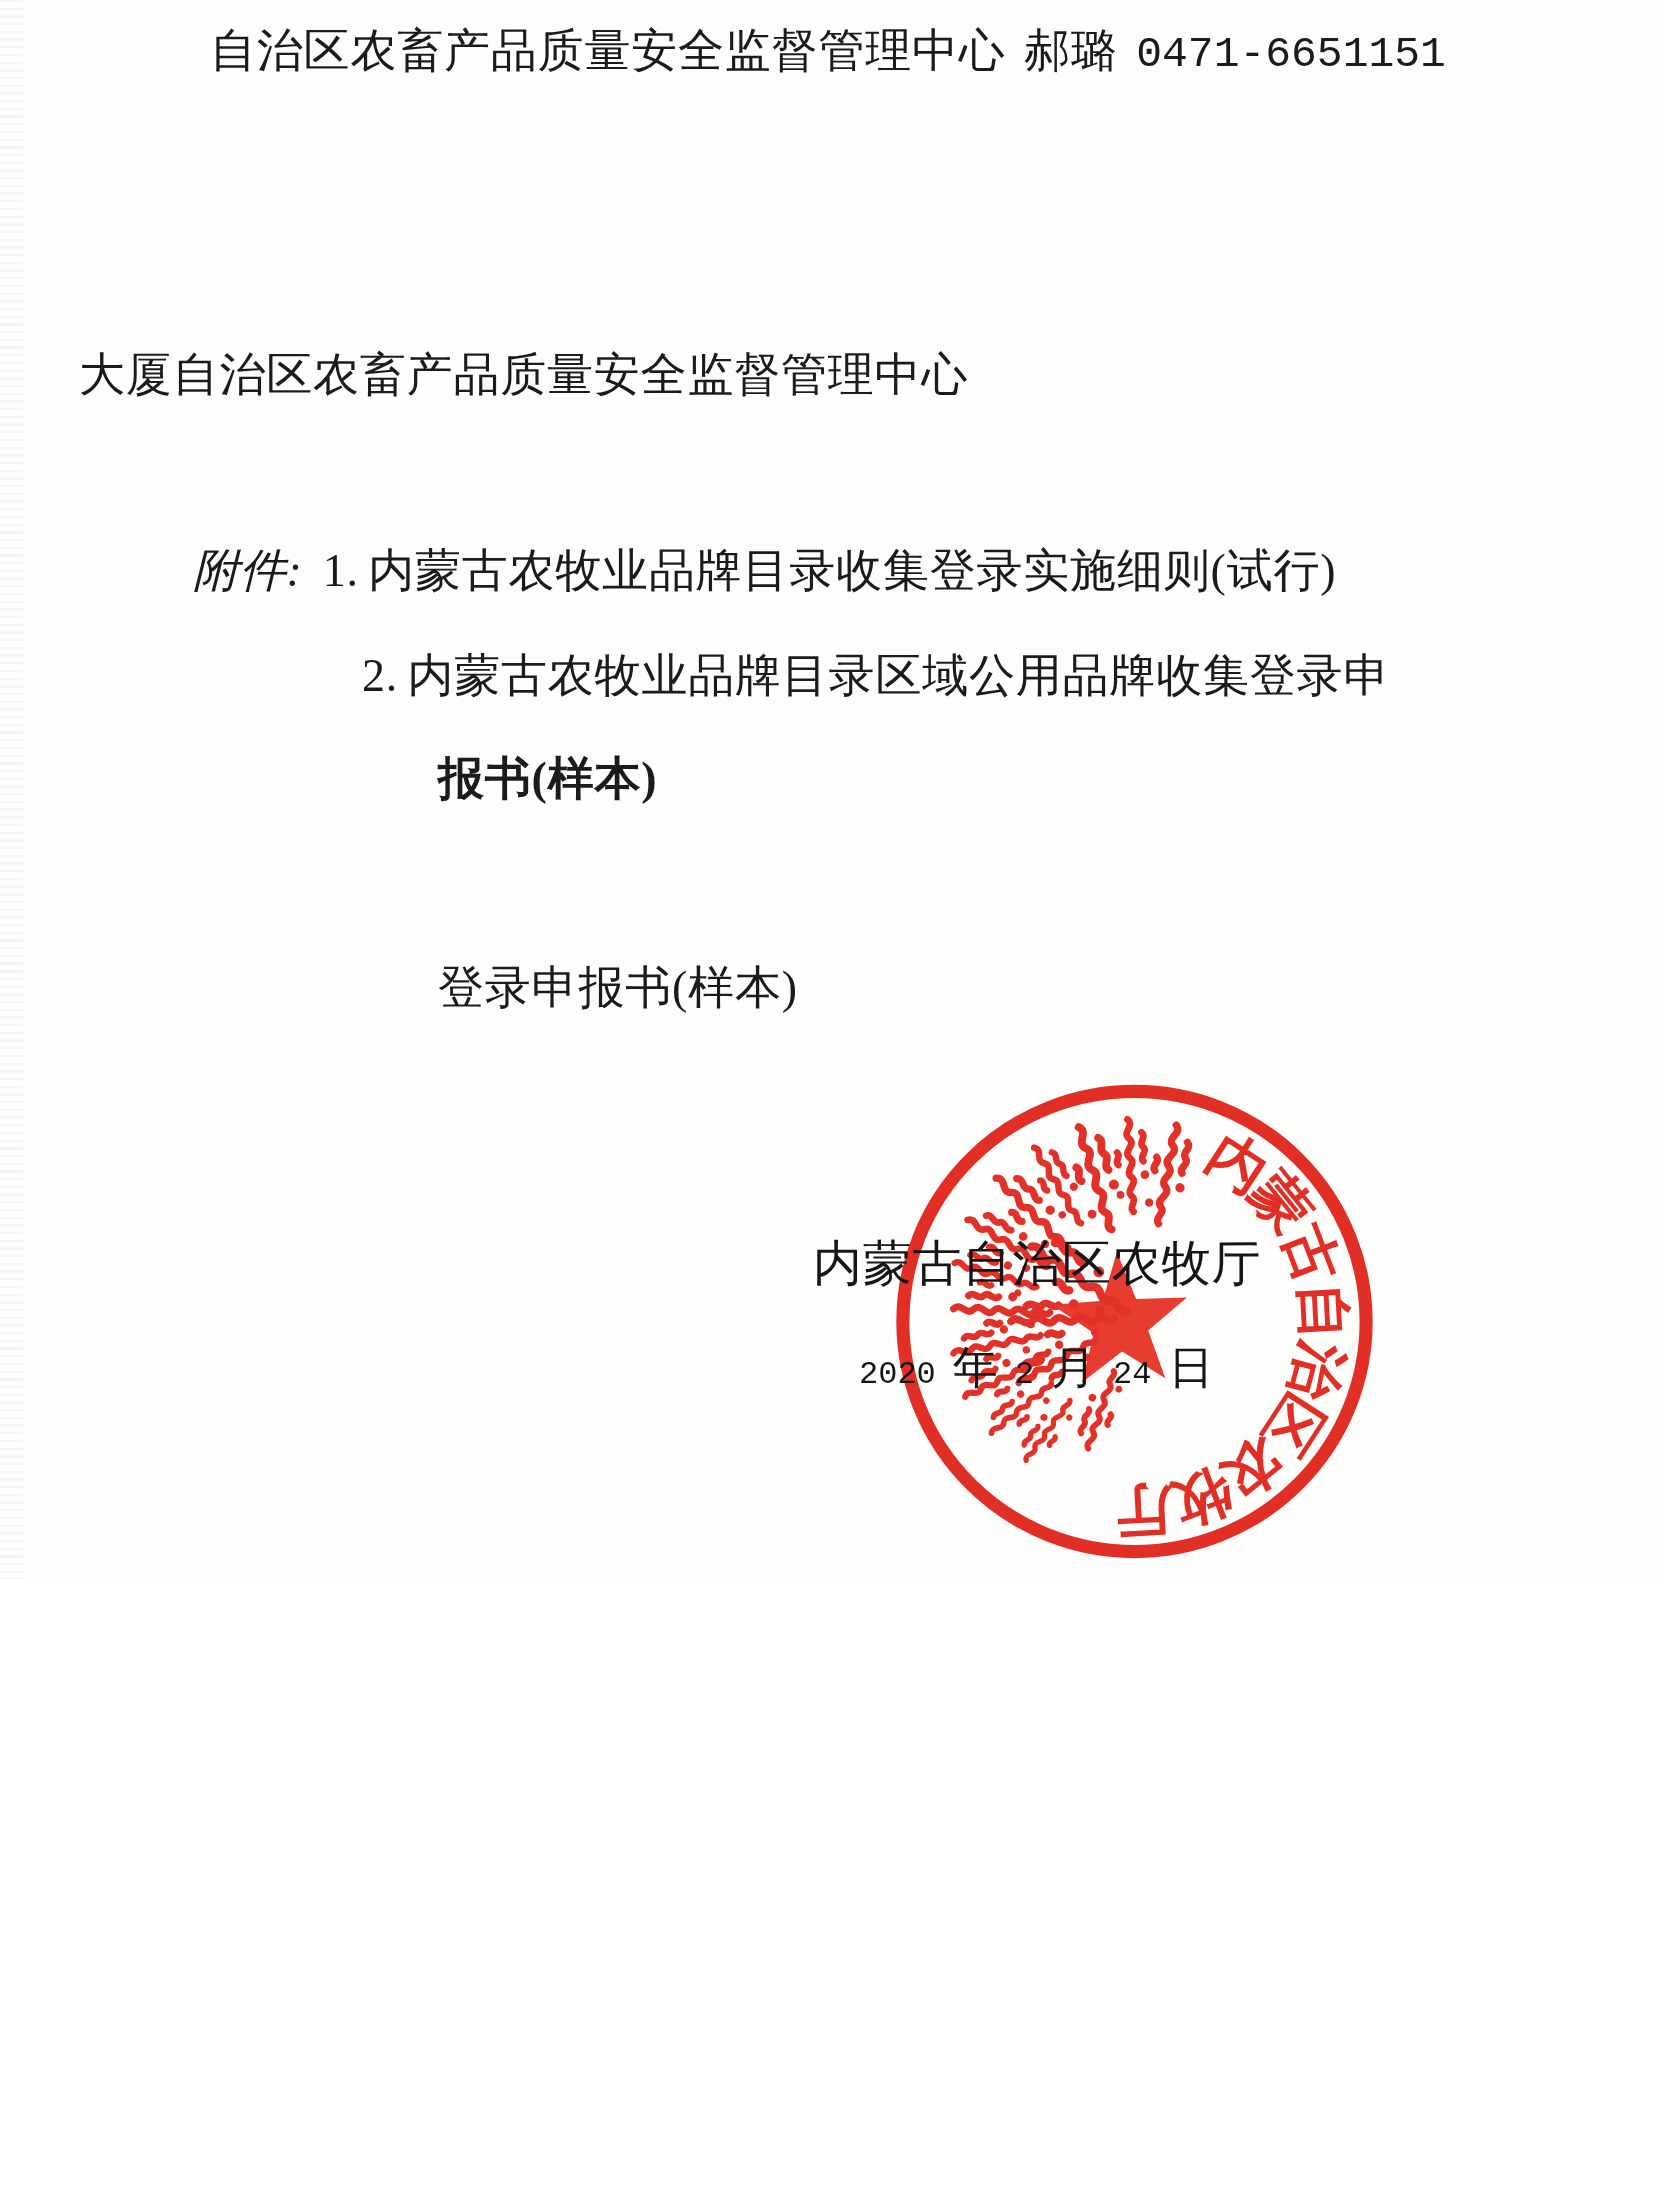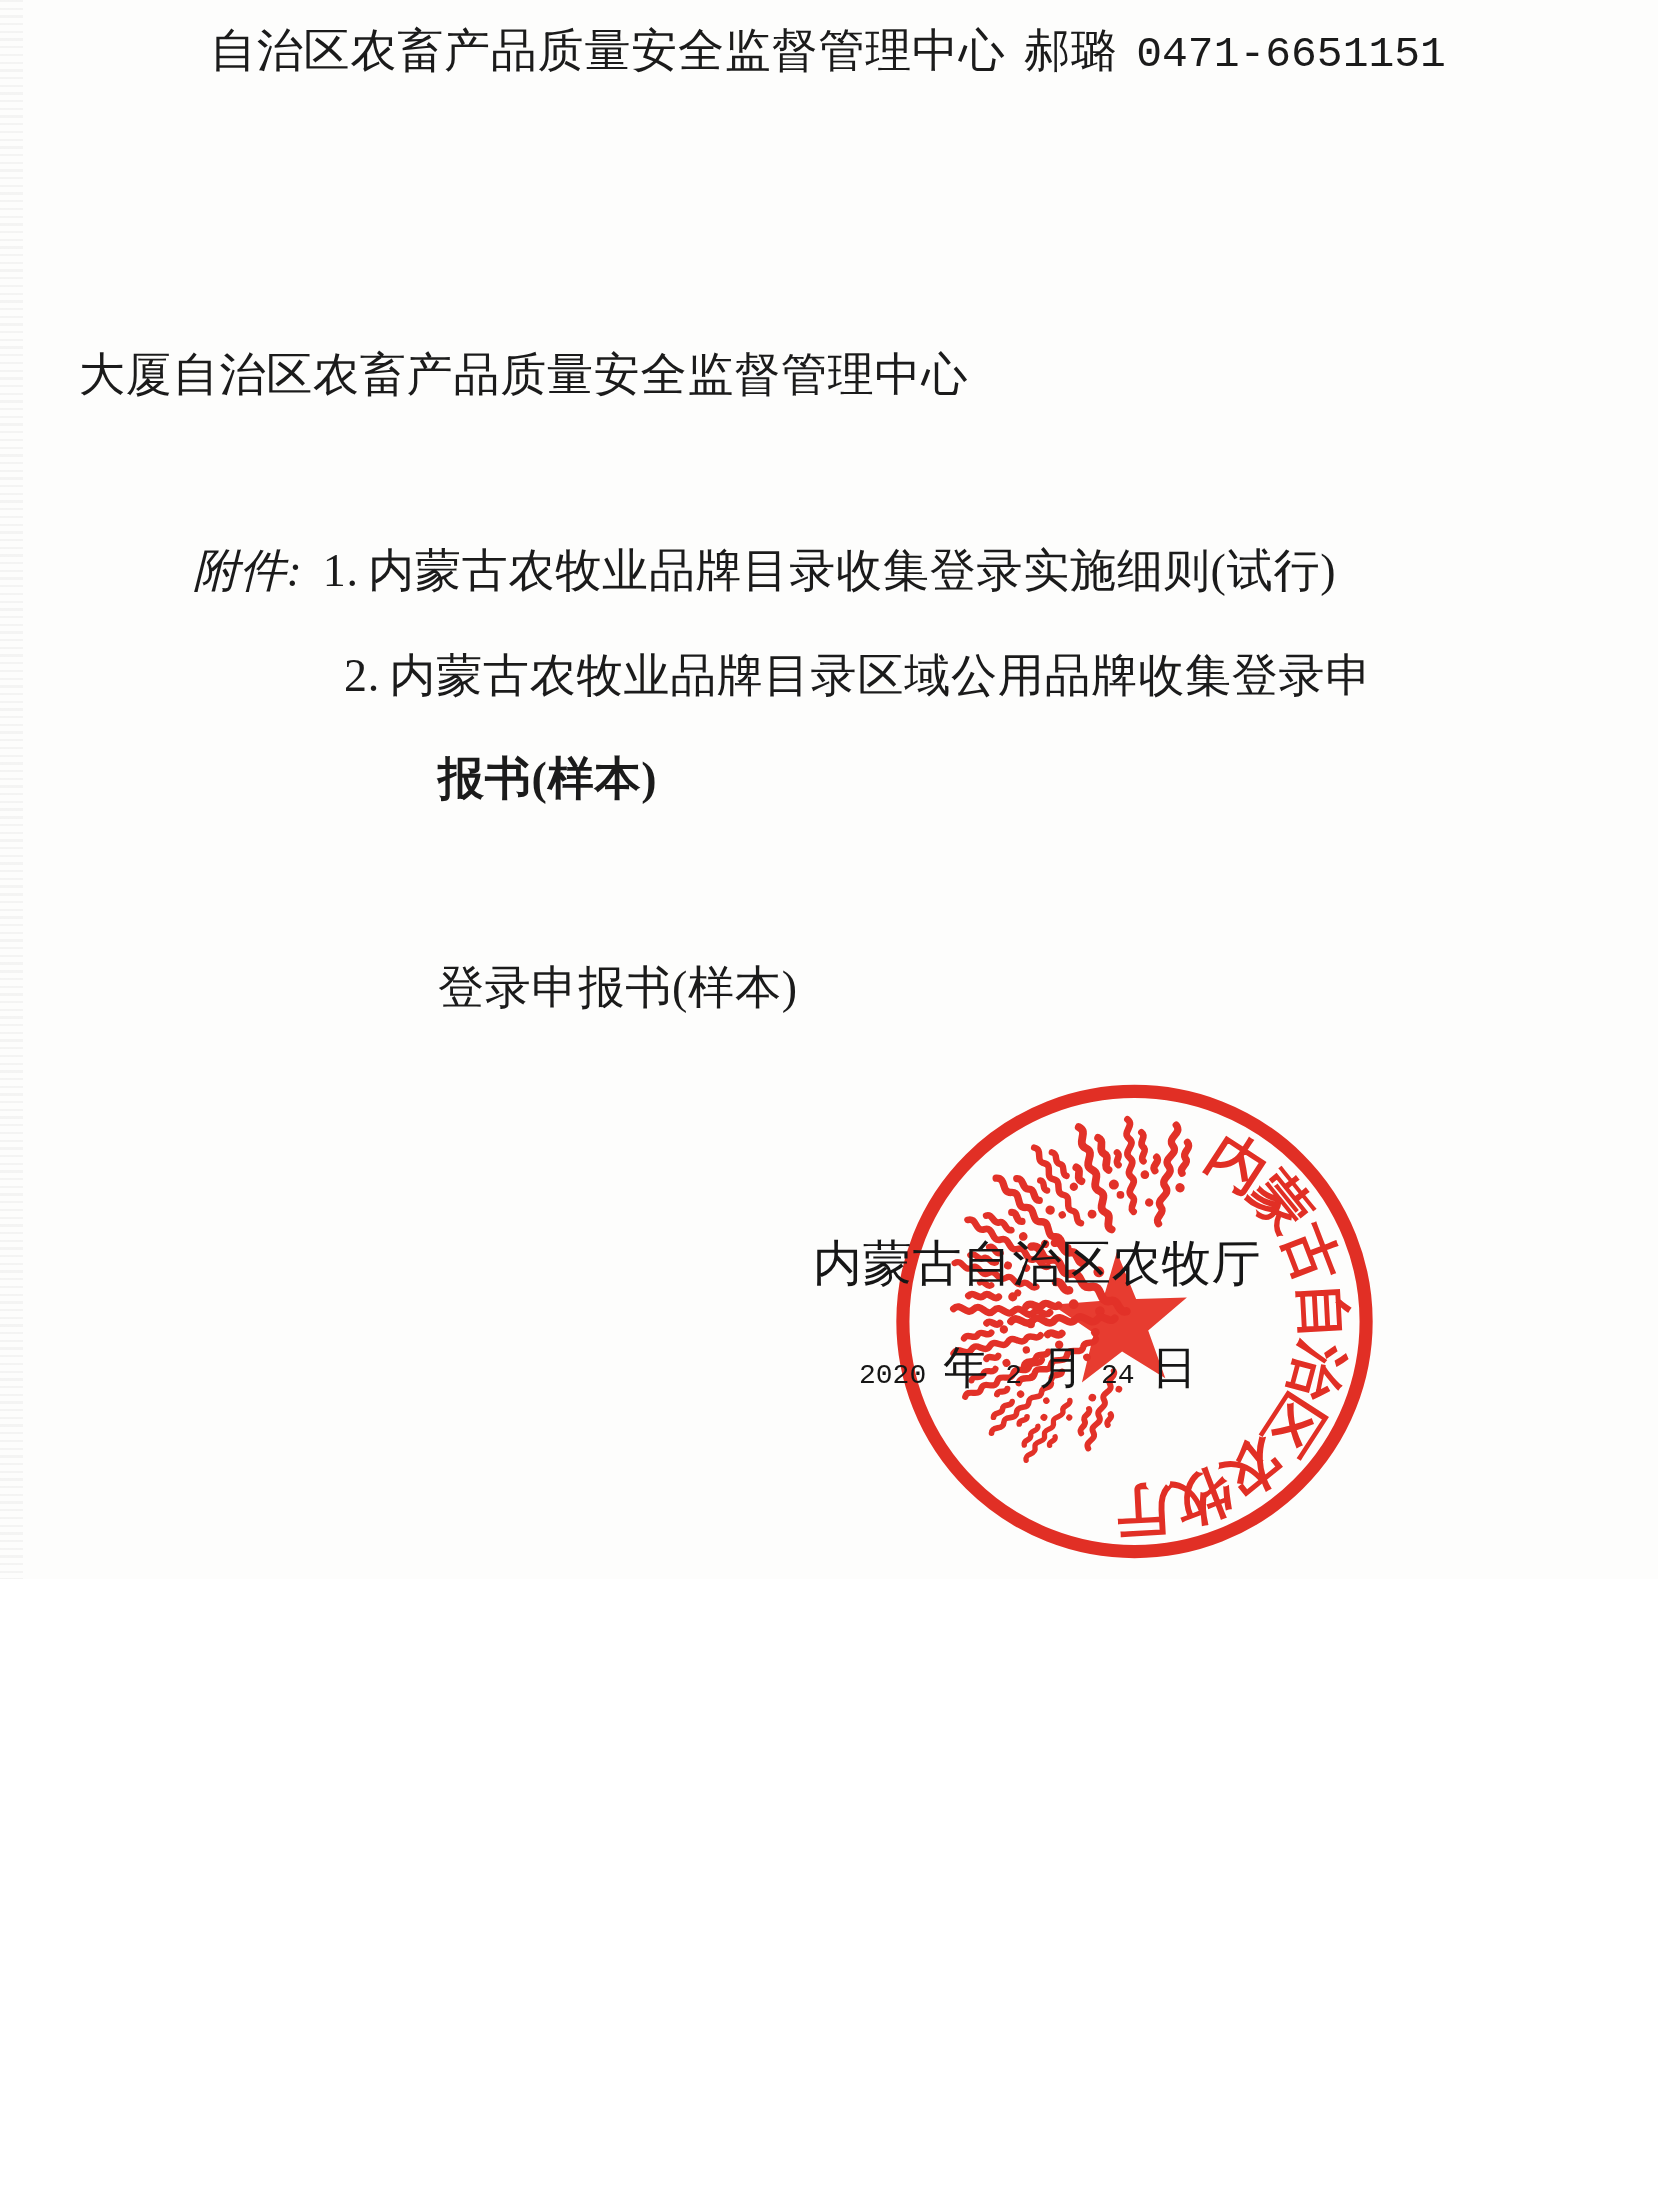--- a/index.html
+++ b/index.html
@@ -30,32 +30,32 @@
   .l1 .name{margin-left:18.5px;}
   .l1 .phone{margin-left:18.5px;font-size:43px;}
   .l2{left:206px;top:128px;}
   .l2 .value{margin-left:28px;font-size:43px;}
   .l3{left:206px;top:236px;}
   .l3 .value{margin-left:28px;}
   .l4{left:79px;top:344px;}
   .att1{left:193px;top:540px;}
   .att-label{margin-right:20px;font-style:italic;}
   .att-num{margin-right:9.3px;}
-  .att2a{left:344px;top:645px;}
+  .att2a{left:362px;top:645px;}
   .att2b{left:438px;top:748px;font-weight:bold;}
   .att3a{left:344px;top:853px;}
   .att3b{left:438px;top:957px;}
   .sig{
     left:813px;top:1231px;font-size:49px;letter-spacing:0.8px;color:#161616;z-index:3;
   }
   .date{
     left:859px;top:1338px;font-size:45px;color:#161616;z-index:3;
   }
   .date span{margin-right:17px;}
-  .date .num{font-family:"Liberation Mono","DejaVu Sans Mono",monospace;font-size:28px;}
+  .date .num{font-family:"Liberation Mono","DejaVu Sans Mono",monospace;font-size:32px;}
   .pagenum{
     left:1468px;top:2150px;
     font-family:"Liberation Mono","DejaVu Sans Mono",monospace;
     font-size:42px;color:#1f1f1f;
   }
   .seal-svg{
     position:absolute;left:872px;top:1059px;width:525px;height:525px;z-index:2;
     opacity:.94;
   }
   .ring-char{

